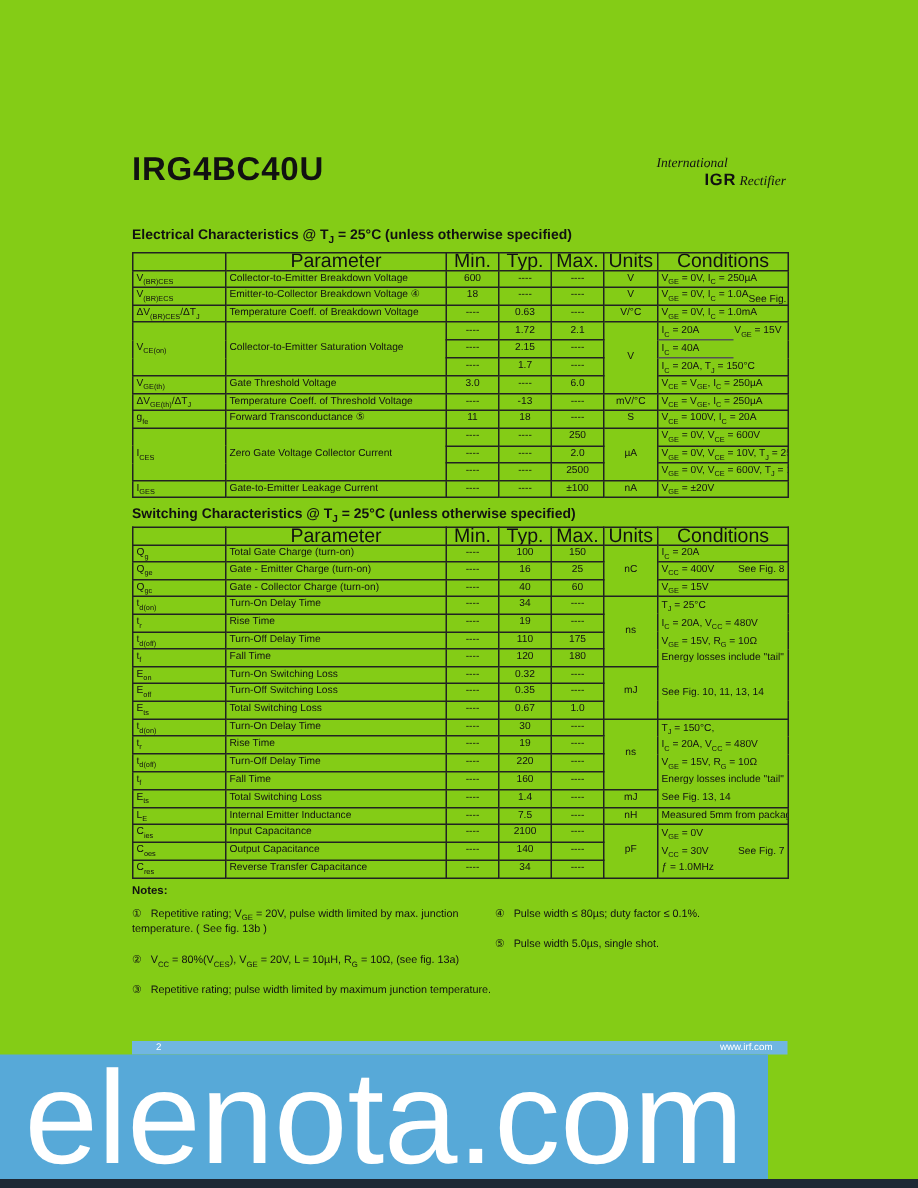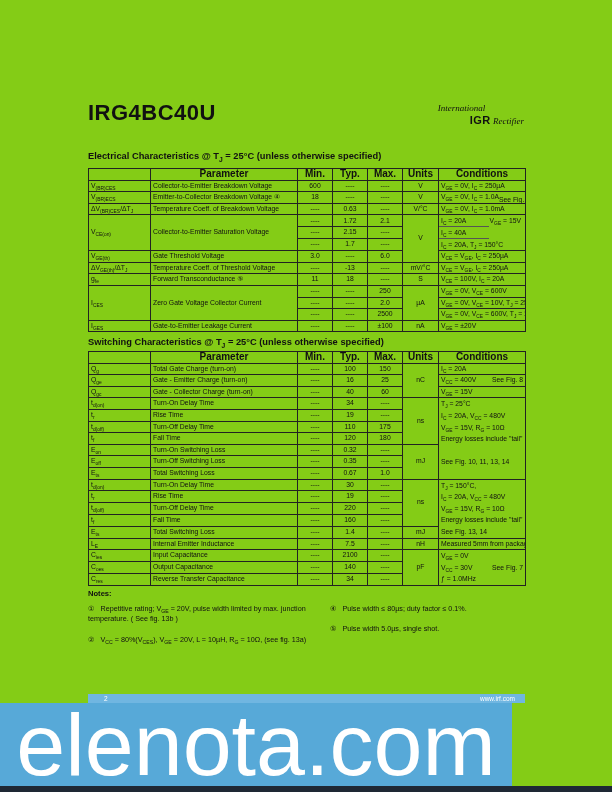--- a/index.html
+++ b/index.html
@@ -15,21 +15,21 @@
   .brand .logo-mark { font-family:"Liberation Sans",sans-serif; font-style:normal; font-weight:bold; font-size:11px; letter-spacing:.5px;padding-left:32px; }
 
   .section-heading { position:absolute; left:88px; font-size:9.3px; font-weight:bold; white-space:nowrap; }
   #h-electrical { top:151px; }
   #h-switching  { top:337px; }
 
   table.spec { position:absolute; left:88px; width:437px; border-collapse:collapse; table-layout:fixed; }
   #table-electrical { top:168px; }
   #table-switching  { top:351px; }
   .spec th, .spec td { border:1px solid #222; font-size:6.8px; padding:0 2px; height:10.6px; line-height:10.6px; white-space:nowrap; overflow:hidden; vertical-align:middle; }
-  .spec th { font-size:10px; font-weight:bold; text-align:center; }
+  .spec th { font-size:13px; font-weight:normal; text-align:center; }
   .c-sym{width:62px} .c-param{width:147px} .c-min{width:35px} .c-typ{width:35px} .c-max{width:35px} .c-units{width:36px} .c-cond{width:87px}
   td.num, td.units { text-align:center; }
   sub { font-size:.72em; line-height:0; }
 
   .flex2 { display:flex; justify-content:space-between; align-items:center; }
   .shift-down { position:relative; top:2.5px; }
 
   td.condgroup { position:relative; padding:0; vertical-align:top; overflow:visible; }
   .condgroup .cg-line { height:11.6px; line-height:11.6px; padding:0 2px; white-space:nowrap; }
   .condgroup .cg-underline { border-bottom:1px solid #555; width:58%; }
@@ -395,20 +395,21 @@
       <td class="num">----</td>
     </tr>
   </tbody>
     </table>
 
   <div class="notes">
     <div class="notes-heading">Notes:</div>
     <div class="notes-col notes-left">
       <div class="note"><span class="note-num">①</span><span>Repetitive rating; V<sub>GE</sub> = 20V, pulse width limited by max. junction temperature. ( See fig. 13b )</span></div>
       <div class="note"><span class="note-num">②</span><span>V<sub>CC</sub> = 80%(V<sub>CES</sub>), V<sub>GE</sub> = 20V, L = 10µH, R<sub>G</sub> = 10Ω, (see fig. 13a)</span></div>
+      <div class="note"><span class="note-num">③</span><span>Repetitive rating; pulse width limited by maximum junction temperature.</span></div>
     </div>
     <div class="notes-col notes-right">
       <div class="note"><span class="note-num">④</span><span>Pulse width ≤ 80µs; duty factor ≤ 0.1%.</span></div>
       <div class="note"><span class="note-num">⑤</span><span>Pulse width 5.0µs, single shot.</span></div>
     </div>
   </div>
 
   <div class="footer-bar">
     <span>2</span>
     <span>www.irf.com</span>

